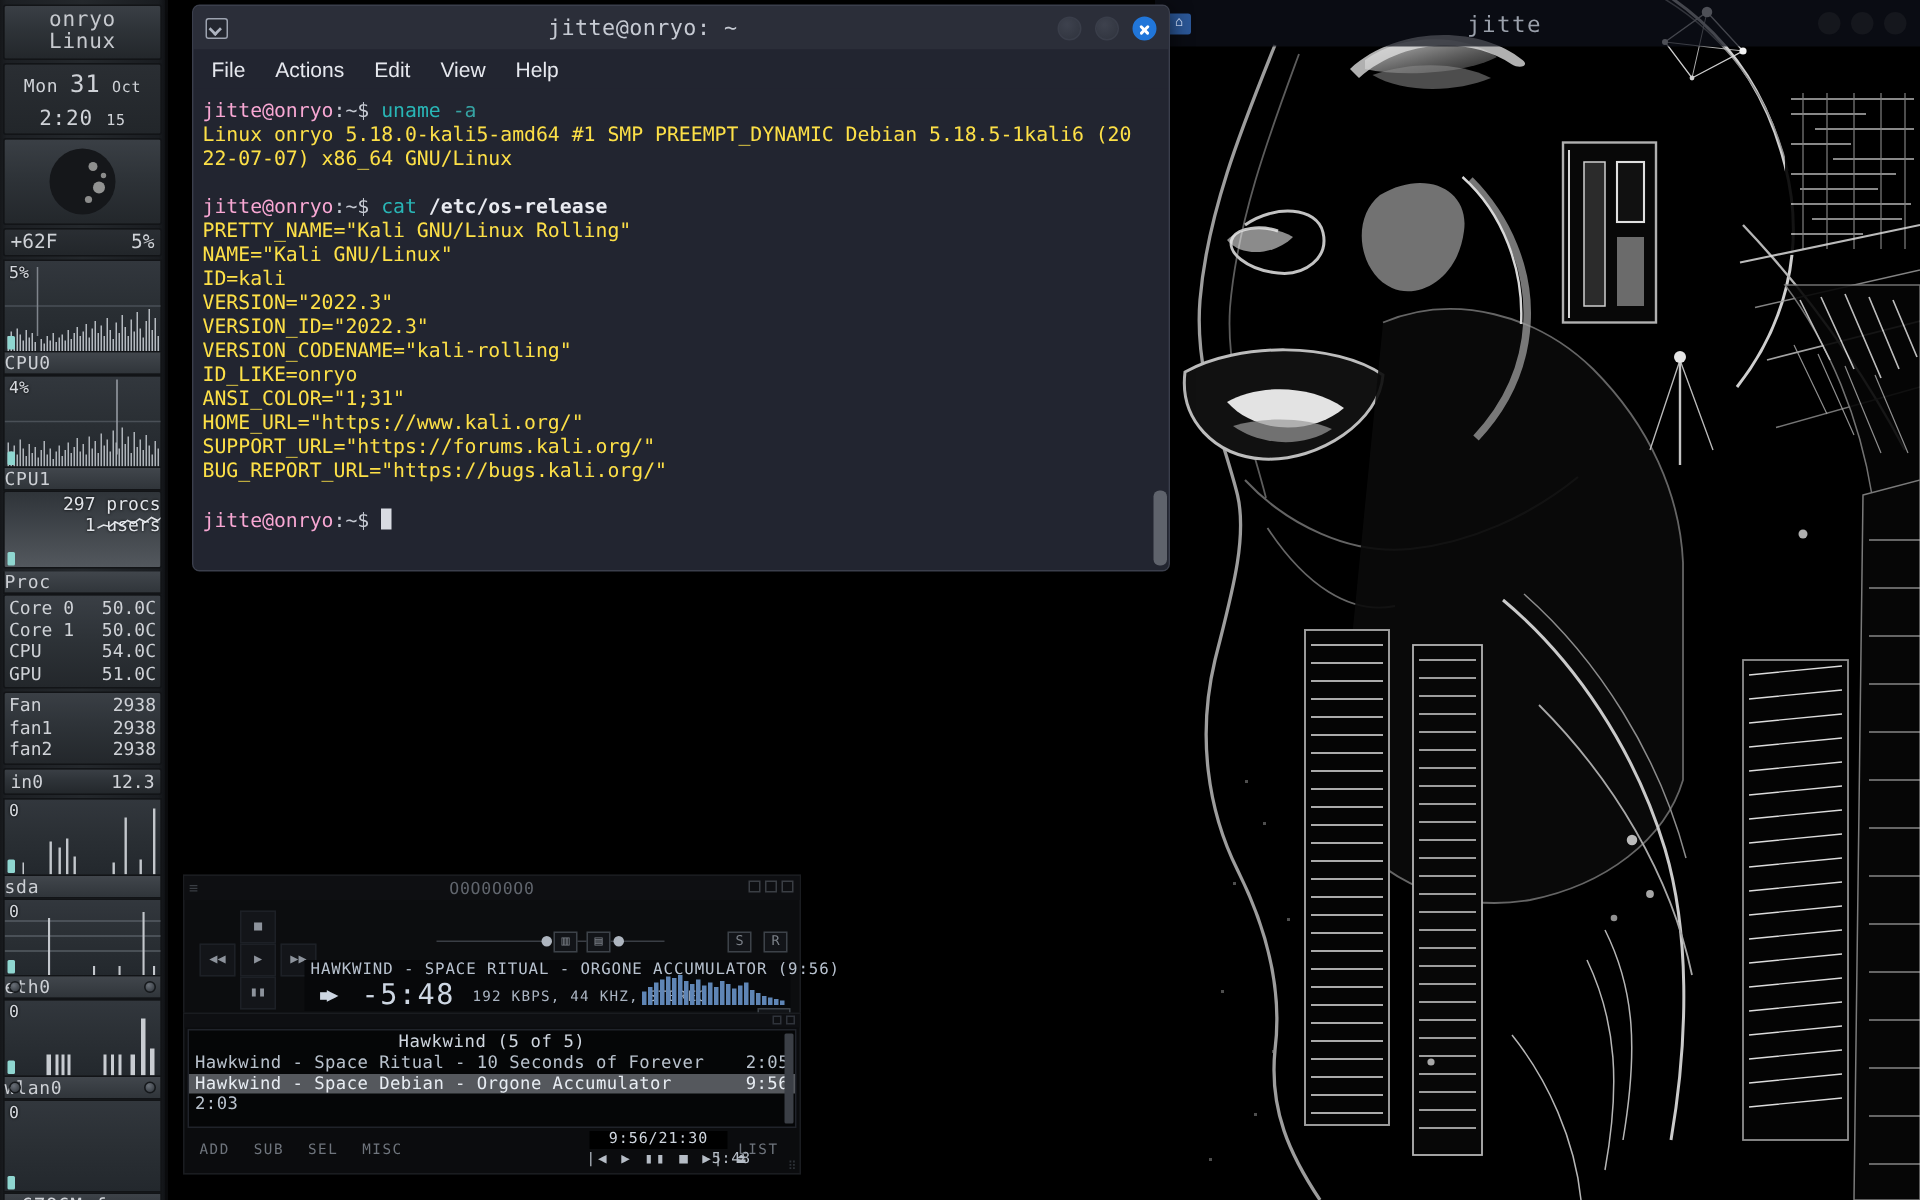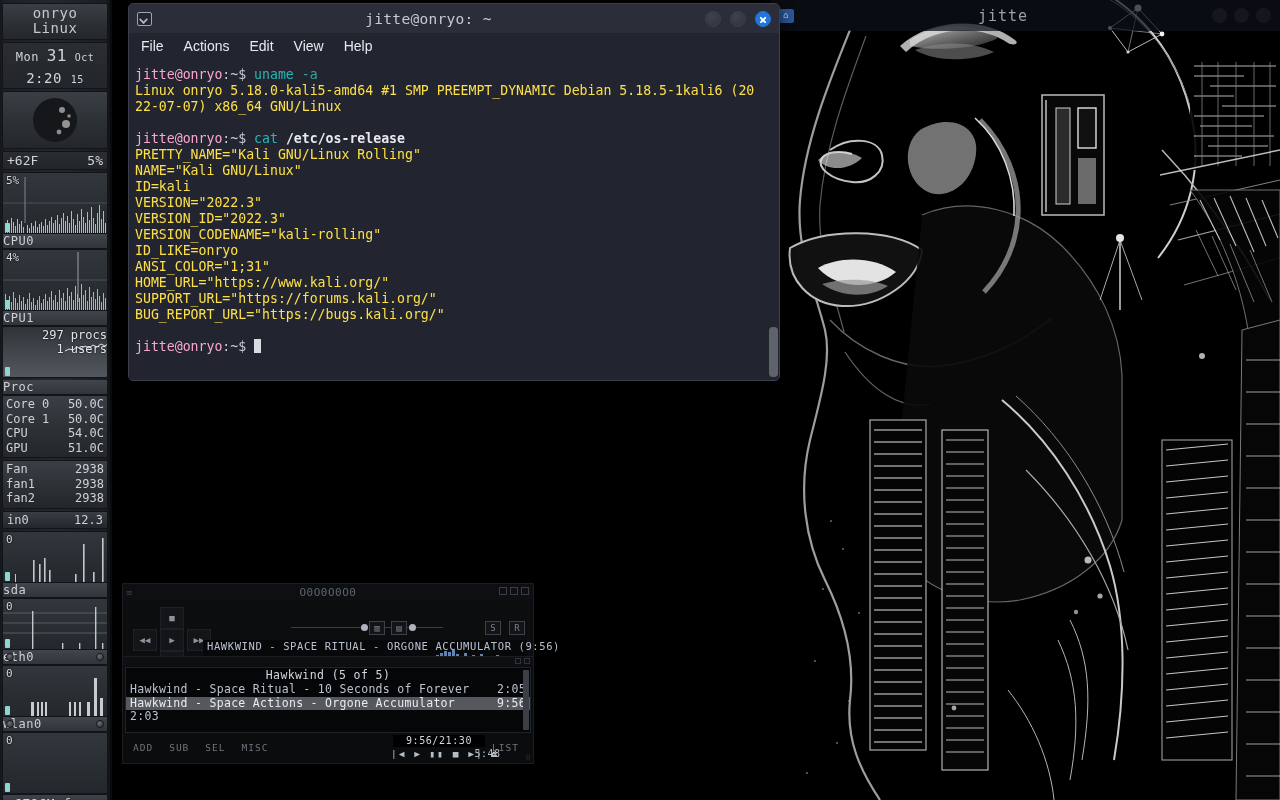--- a/index.html
+++ b/index.html
@@ -338,21 +338,21 @@
     background: linear-gradient(180deg,#9aa1ab,#6e757e); border-radius:1px;
   }
   .ejectbtn {
     position:absolute; right: 6px; top: 72px;
     width: 22px; height: 14px; background:#121418; border:1px solid #3d4249;
     display:flex;align-items:center;justify-content:center;color:#8d939c;font-size:8px;
   }
 
   
   #playlist {
-    position: absolute; left: 122px; top: 656px;
+    position: absolute; left: 122px; top: 675px;
     width: 412px; height: 108px;
     background: #0b0c0e;
     border: 1px solid #1a1c20;
     font-family: "DejaVu Sans Mono", monospace;
   }
   #playlist .plbar {
     height: 9px; background:#0e0f12; position: relative;
   }
   #playlist .plbar i {
     position:absolute; top:1px; width:6px; height:6px; border:1px solid #2f333a;
@@ -999,21 +999,21 @@
       <i class="a"></i>
       <i class="b"></i>
     </div>
     <div class="plinner">
       <div class="pl-header">Hawkwind (5 of 5)</div>
       <div class="pl-row">
         <span>Hawkwind - Space Ritual - 10 Seconds of Forever</span>
         <span>2:05</span>
       </div>
       <div class="pl-row sel">
-        <span>Hawkwind - Space Actions - Orgone Accumulator</span>
+        <span>Hawkwind - Space Debian - Orgone Accumulator</span>
         <span>9:56</span>
       </div>
       <div class="pl-row">
         <span>2:03</span>
       </div>
       <div class="pl-scroll"></div>
     </div>
     <div class="plfoot">
       <div class="ops">
         <span>ADD</span>

